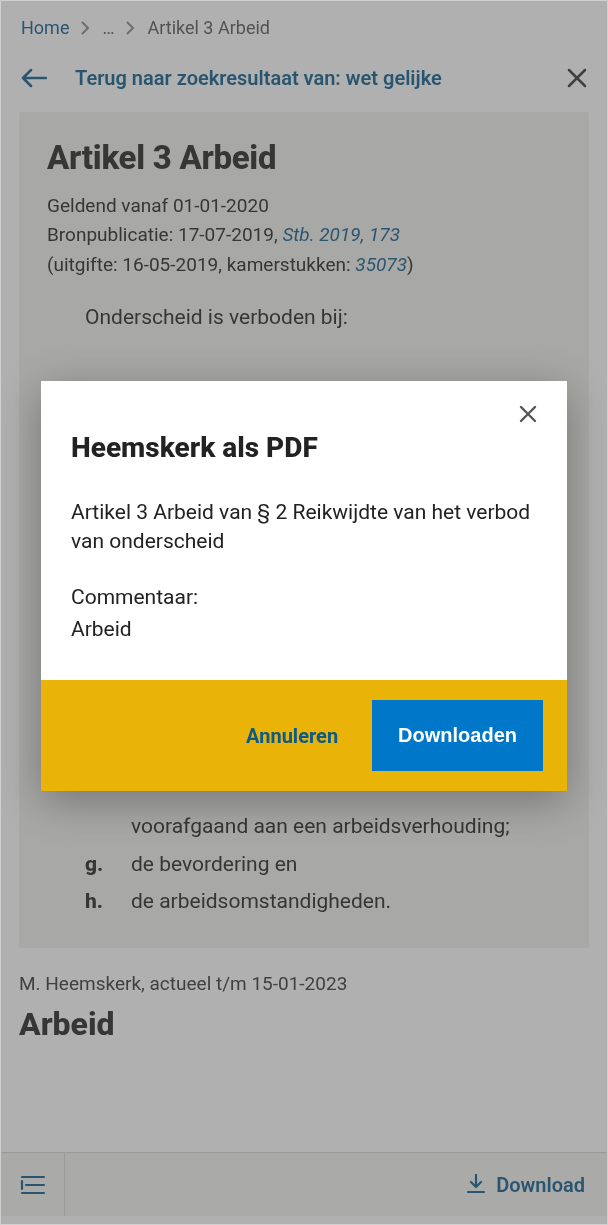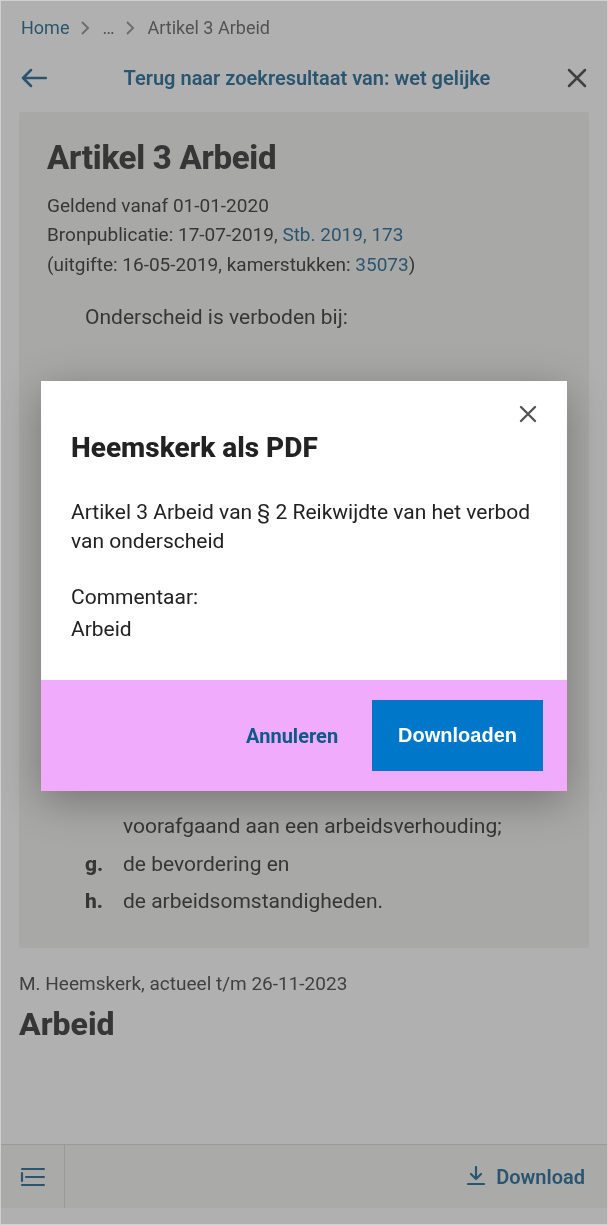--- a/index.html
+++ b/index.html
@@ -41,21 +41,21 @@
   .crumb-sep {
     color: #888;
     font-size: 14px;
   }
 
   
   .backbar {
     display: flex;
     align-items: center;
     padding: 18px 20px 22px 20px;
-    gap: 2px;
+    gap: 28px;
     font-size: 20px;
     color: #0b5a8a;
     font-weight: 600;
   }
   .backbar .arrow-left { flex: 0 0 auto; }
   .backbar .back-text { flex: 1 1 auto; }
   .backbar .close-x { color: #333; font-weight: 400; }
 
   
   .card {
@@ -68,36 +68,36 @@
     font-size: 33px;
     font-weight: 800;
     margin-bottom: 14px;
     letter-spacing: -0.3px;
   }
   .meta {
     font-size: 19px;
     line-height: 1.55;
     margin-bottom: 26px;
   }
-  .meta .link { color: #0b5a8a; }
+  .meta .link { color: #0b5a8a; font-style: italic; }
 
   .list-intro {
     font-size: 21px;
     margin-left: 38px;
     margin-bottom: 6px;
   }
 
   .items {
     margin-left: 38px;
     font-size: 21px;
     line-height: 1.5;
   }
   .item-row {
     display: flex;
-    gap: 8px;
+    gap: 16px;
     margin-top: 6px;
   }
   .item-marker {
     font-weight: 800;
     width: 30px;
     flex: 0 0 30px;
   }
   .item-text { flex: 1 1 auto; }
 
   .author {
@@ -107,21 +107,21 @@
   }
   .section-heading {
     margin: 8px 18px 0 18px;
     font-size: 32px;
     font-weight: 800;
   }
 
   
   .bottombar {
     position: absolute;
-    left: 0; right: 0; bottom: 16px;
+    left: 0; right: 0; bottom: 8px;
     height: 64px;
     background: #f5f5f3;
     border-top: 1px solid #d7d7d3;
     display: flex;
     align-items: stretch;
   }
   .bottombar .toc-btn {
     width: 64px;
     display: flex;
     align-items: center;
@@ -176,21 +176,21 @@
   .modal .label {
     font-size: 21px;
     margin-bottom: 6px;
   }
   .modal .value {
     font-size: 21px;
     line-height: 1.4;
     margin-bottom: 28px;
   }
   .modal-footer {
-    background: #f0abfc;
+    background: #eab308;
     padding: 20px 24px;
     display: flex;
     justify-content: flex-end;
     align-items: center;
     gap: 34px;
   }
   .btn-cancel {
     color: #0b5a8a;
     font-size: 20px;
     font-weight: 700;
@@ -199,21 +199,21 @@
     background: #0077c8;
     color: #fff;
     font-size: 20px;
     font-weight: 700;
     padding: 24px 26px;
     border: none;
   }
 
   svg { display: block; }
 
-  .clickable { cursor: pointer; text-align: center; }
+  .clickable { cursor: pointer; }
 </style>
 </head>
 <body>
 
 <div class="shell">
   <div class="content-surface">
 
     <nav class="breadcrumb">
       <span class="home clickable">Home</span>
       <span class="crumb-sep">
@@ -271,21 +271,21 @@
           <span class="item-marker">g.</span>
           <span class="item-text">de bevordering en</span>
         </div>
         <div class="item-row">
           <span class="item-marker">h.</span>
           <span class="item-text">de arbeidsomstandigheden.</span>
         </div>
       </div>
     </article>
 
-    <div class="author">M. Heemskerk, actueel t/m 26-11-2023</div>
+    <div class="author">M. Heemskerk, actueel t/m 15-01-2023</div>
     <h2 class="section-heading">Arbeid</h2>
 
     <div class="bottombar">
       <div class="toc-btn clickable">
         <span>
           <svg width="26" height="22" viewBox="0 0 26 22">
             <path d="M2 3 H24 M6 11 H24 M2 19 H24" stroke="#0b5a8a" stroke-width="2.2" stroke-linecap="round"></path>
             <path d="M2 7 V15" stroke="#0b5a8a" stroke-width="2.2" stroke-linecap="round"></path>
           </svg>
         </span>

